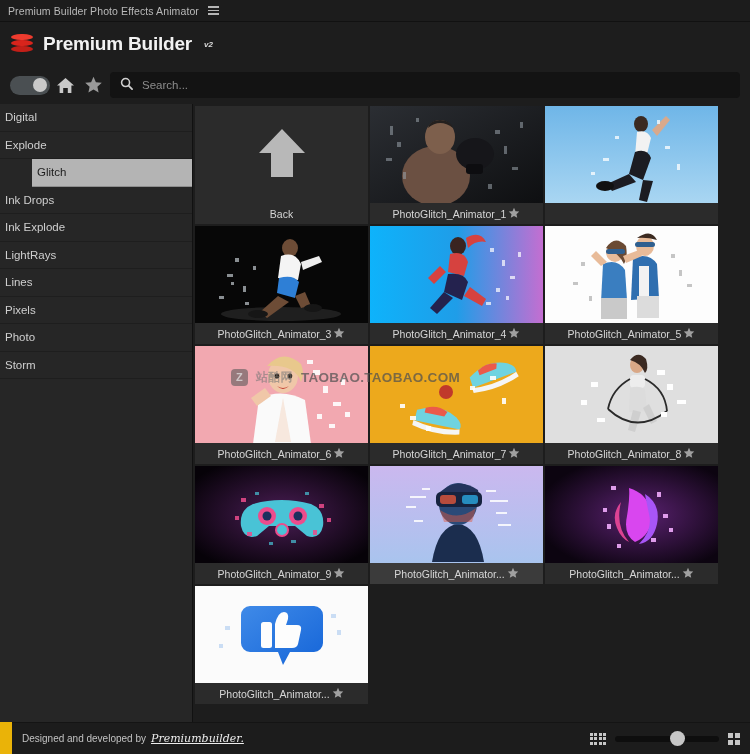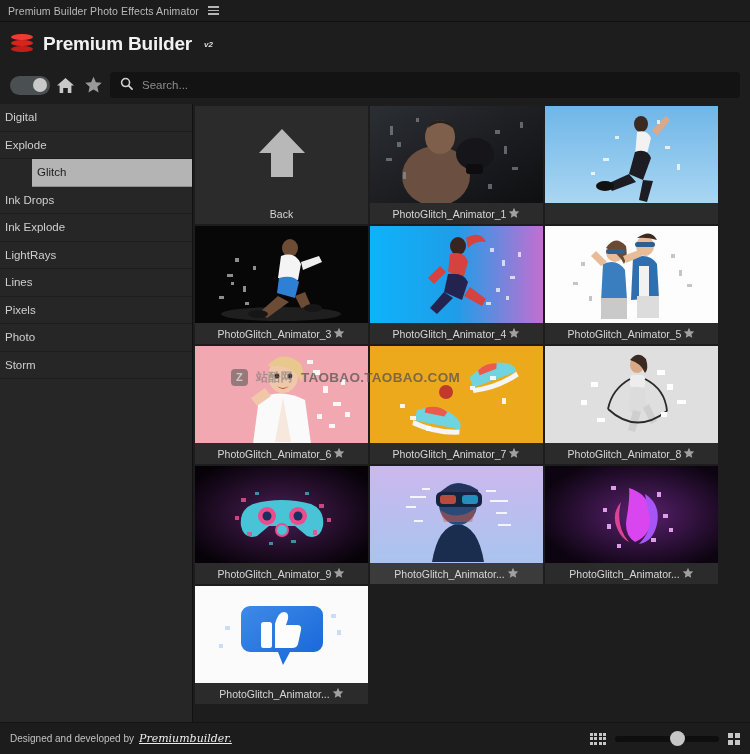--- a/index.html
+++ b/index.html
@@ -98,21 +98,21 @@
   }
   .wm-badge {
     width: 17px; height: 17px; border-radius: 4px; background: rgba(90,90,90,.6);
     color: rgba(225,225,225,.75); font-size: 11px; display:flex;
     align-items:center; justify-content:center; font-weight:bold;
   }
   .wm-cn { color: rgba(120,120,120,.6); font-size: 12px; }
 
   
   .footer {
-    position: absolute; left: 0; right: 0; bottom: 0; height: 32px; background: #1c1c1c;
+    position: absolute; left: 12px; right: 0; bottom: 0; height: 32px; background: #1c1c1c;
     display: flex; justify-content: space-between; padding: 0 10px;
     border-top: 1px solid #141414;
   }
   .credit { font-size: 10px; color: #c2c2c2; display: flex; align-items: center; gap: 5px; }
   .credit .script { font-style: italic; font-family: "DejaVu Serif", serif; font-size: 11px; color:#ececec;text-decoration:underline; }
   .zoomctl { display: flex; align-items: center; gap: 9px; }
   .slider { width: 104px; height: 6px; background: #0e0e0e; border-radius: 3px; position: relative; cursor: pointer; }
   .slider .handle {
     position: absolute; left: 55px; top: -5px; width: 15px; height: 15px;
     border-radius: 50%; background: #c6c6c6;

